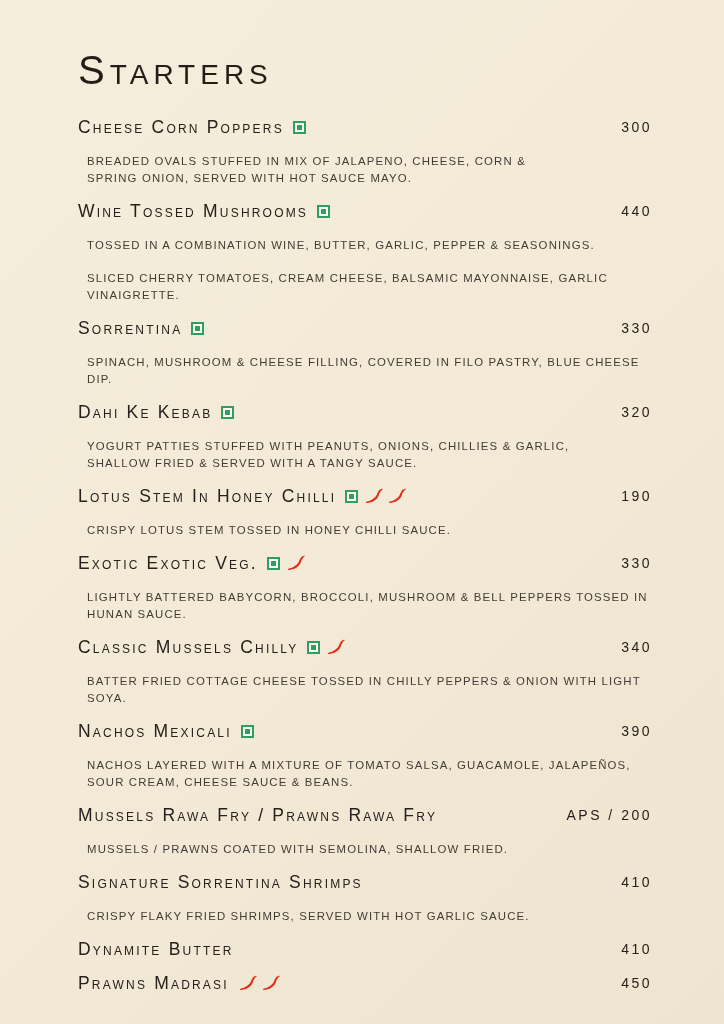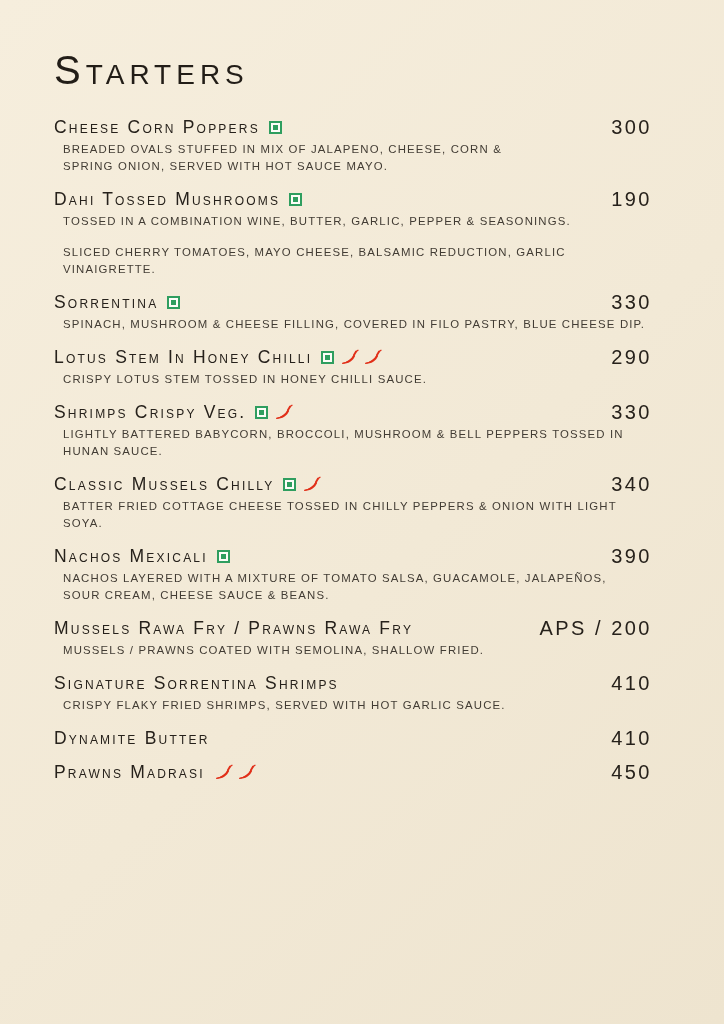--- a/index.html
+++ b/index.html
@@ -7,21 +7,21 @@
     font-family: "Liberation Sans", sans-serif;
     background: #e9e0cd;
   }
   .page {
     position: relative;
     width: 724px;
     height: 1024px;
     margin: 0 auto;
     background: linear-gradient(135deg, #f6eedd 0%, #f2e9d6 55%, #eee4cf 100%);
     box-sizing: border-box;
-    padding: 50px 72px 0 54px;
+    padding: 50px 72px 0 78px;
     overflow: hidden;
   }
   .page-title {
     margin: 0 0 27px 0;
     font-size: 40px;
     line-height: 40px;
     font-weight: 400;
     font-variant: small-caps;
     letter-spacing: 5px;
     color: #221d17;
@@ -63,29 +63,29 @@
   }
   .chilli {
     display: inline-block;
     width: 20px;
     height: 16px;
     margin-right: 3px;
   }
   .chilli svg { display: block; }
   .item-price {
     margin-left: auto;
-    font-size: 20px;
+    font-size: 14px;
     line-height: 20px;
     font-variant: small-caps;
     letter-spacing: 2.5px;
     color: #26211b;
     white-space: nowrap;
   }
   .item-desc {
-    margin-top: 4px;
+    margin-top: 16px;
     padding-left: 9px;
     font-size: 11.4px;
     line-height: 17px;
     letter-spacing: 1.15px;
     color: #423c34;
     white-space: pre-line;
   }
 </style>
 </head>
 <body>
@@ -102,81 +102,94 @@
             </span>
           </span>
       <span class="item-price">300</span>
     </div>
     <div class="item-desc">BREADED OVALS STUFFED IN MIX OF JALAPENO, CHEESE, CORN &amp;
 SPRING ONION, SERVED WITH HOT SAUCE MAYO.</div>
   </div>
 
   <div class="item">
     <div class="item-row">
-      <span class="item-name">Dahi Tossed Mushrooms</span>
-      <span class="badges">
-            <span class="veg">
-              <span class="veg-inner"></span>
+      <span class="item-name">Wine Tossed Mushrooms</span>
+      <span class="badges">
+            <span class="veg">
+              <span class="veg-inner"></span>
+            </span>
+          </span>
+      <span class="item-price">440</span>
+    </div>
+    <div class="item-desc">TOSSED IN A COMBINATION WINE, BUTTER, GARLIC, PEPPER &amp; SEASONINGS.</div>
+  </div>
+
+  <div class="item">
+    <div class="item-desc">SLICED CHERRY TOMATOES, CREAM CHEESE, BALSAMIC MAYONNAISE, GARLIC VINAIGRETTE.</div>
+  </div>
+
+  <div class="item">
+    <div class="item-row">
+      <span class="item-name">Sorrentina</span>
+      <span class="badges">
+            <span class="veg">
+              <span class="veg-inner"></span>
+            </span>
+          </span>
+      <span class="item-price">330</span>
+    </div>
+    <div class="item-desc">SPINACH, MUSHROOM &amp; CHEESE FILLING, COVERED IN FILO PASTRY, BLUE CHEESE DIP.</div>
+  </div>
+
+  <div class="item">
+    <div class="item-row">
+      <span class="item-name">Dahi Ke Kebab</span>
+      <span class="badges">
+            <span class="veg">
+              <span class="veg-inner"></span>
+            </span>
+          </span>
+      <span class="item-price">320</span>
+    </div>
+    <div class="item-desc">YOGURT PATTIES STUFFED WITH PEANUTS, ONIONS, CHILLIES &amp; GARLIC,
+SHALLOW FRIED &amp; SERVED WITH A TANGY SAUCE.</div>
+  </div>
+
+  <div class="item">
+    <div class="item-row">
+      <span class="item-name">Lotus Stem In Honey Chilli</span>
+      <span class="badges">
+            <span class="veg">
+              <span class="veg-inner"></span>
+            </span>
+            <span class="chilli">
+              <svg viewBox="0 0 24 20" width="20" height="16" aria-hidden="true">
+                <path d="M2 17.5 C8.5 16.5 13.5 13 16.5 7.5 L18.5 8.5 C16 15 10 18.5 2.5 18.8 Z" fill="#e1301a"></path>
+                <path d="M2 17.5 C8.5 16.5 13.5 13 16.5 7.5 L17.5 8 C14.8 14 9.5 17.5 2.2 18.2 Z" fill="#e1301a"></path>
+                <path d="M16.8 7.8 L19.6 3.2" stroke="#e1301a" stroke-width="2.4" stroke-linecap="round" fill="none"></path>
+                <path d="M19.4 3.4 L22 1.6" stroke="#e1301a" stroke-width="1.6" stroke-linecap="round" fill="none"></path>
+              </svg>
+            </span>
+            <span class="chilli">
+              <svg viewBox="0 0 24 20" width="20" height="16" aria-hidden="true">
+                <path d="M2 17.5 C8.5 16.5 13.5 13 16.5 7.5 L18.5 8.5 C16 15 10 18.5 2.5 18.8 Z" fill="#e1301a"></path>
+                <path d="M2 17.5 C8.5 16.5 13.5 13 16.5 7.5 L17.5 8 C14.8 14 9.5 17.5 2.2 18.2 Z" fill="#e1301a"></path>
+                <path d="M16.8 7.8 L19.6 3.2" stroke="#e1301a" stroke-width="2.4" stroke-linecap="round" fill="none"></path>
+                <path d="M19.4 3.4 L22 1.6" stroke="#e1301a" stroke-width="1.6" stroke-linecap="round" fill="none"></path>
+              </svg>
             </span>
           </span>
       <span class="item-price">190</span>
     </div>
-    <div class="item-desc">TOSSED IN A COMBINATION WINE, BUTTER, GARLIC, PEPPER &amp; SEASONINGS.</div>
-  </div>
-
-  <div class="item">
-    <div class="item-desc">SLICED CHERRY TOMATOES, MAYO CHEESE, BALSAMIC REDUCTION, GARLIC VINAIGRETTE.</div>
-  </div>
-
-  <div class="item">
-    <div class="item-row">
-      <span class="item-name">Sorrentina</span>
-      <span class="badges">
-            <span class="veg">
-              <span class="veg-inner"></span>
-            </span>
-          </span>
-      <span class="item-price">330</span>
-    </div>
-    <div class="item-desc">SPINACH, MUSHROOM &amp; CHEESE FILLING, COVERED IN FILO PASTRY, BLUE CHEESE DIP.</div>
-  </div>
-
-
-  <div class="item">
-    <div class="item-row">
-      <span class="item-name">Lotus Stem In Honey Chilli</span>
-      <span class="badges">
-            <span class="veg">
-              <span class="veg-inner"></span>
-            </span>
-            <span class="chilli">
-              <svg viewBox="0 0 24 20" width="20" height="16" aria-hidden="true">
-                <path d="M2 17.5 C8.5 16.5 13.5 13 16.5 7.5 L18.5 8.5 C16 15 10 18.5 2.5 18.8 Z" fill="#e1301a"></path>
-                <path d="M2 17.5 C8.5 16.5 13.5 13 16.5 7.5 L17.5 8 C14.8 14 9.5 17.5 2.2 18.2 Z" fill="#e1301a"></path>
-                <path d="M16.8 7.8 L19.6 3.2" stroke="#e1301a" stroke-width="2.4" stroke-linecap="round" fill="none"></path>
-                <path d="M19.4 3.4 L22 1.6" stroke="#e1301a" stroke-width="1.6" stroke-linecap="round" fill="none"></path>
-              </svg>
-            </span>
-            <span class="chilli">
-              <svg viewBox="0 0 24 20" width="20" height="16" aria-hidden="true">
-                <path d="M2 17.5 C8.5 16.5 13.5 13 16.5 7.5 L18.5 8.5 C16 15 10 18.5 2.5 18.8 Z" fill="#e1301a"></path>
-                <path d="M2 17.5 C8.5 16.5 13.5 13 16.5 7.5 L17.5 8 C14.8 14 9.5 17.5 2.2 18.2 Z" fill="#e1301a"></path>
-                <path d="M16.8 7.8 L19.6 3.2" stroke="#e1301a" stroke-width="2.4" stroke-linecap="round" fill="none"></path>
-                <path d="M19.4 3.4 L22 1.6" stroke="#e1301a" stroke-width="1.6" stroke-linecap="round" fill="none"></path>
-              </svg>
-            </span>
-          </span>
-      <span class="item-price">290</span>
-    </div>
     <div class="item-desc">CRISPY LOTUS STEM TOSSED IN HONEY CHILLI SAUCE.</div>
   </div>
 
   <div class="item">
     <div class="item-row">
-      <span class="item-name">Shrimps Crispy Veg.</span>
+      <span class="item-name">Exotic Exotic Veg.</span>
       <span class="badges">
             <span class="veg">
               <span class="veg-inner"></span>
             </span>
             <span class="chilli">
               <svg viewBox="0 0 24 20" width="20" height="16" aria-hidden="true">
                 <path d="M2 17.5 C8.5 16.5 13.5 13 16.5 7.5 L18.5 8.5 C16 15 10 18.5 2.5 18.8 Z" fill="#e1301a"></path>
                 <path d="M2 17.5 C8.5 16.5 13.5 13 16.5 7.5 L17.5 8 C14.8 14 9.5 17.5 2.2 18.2 Z" fill="#e1301a"></path>
                 <path d="M16.8 7.8 L19.6 3.2" stroke="#e1301a" stroke-width="2.4" stroke-linecap="round" fill="none"></path>
                 <path d="M19.4 3.4 L22 1.6" stroke="#e1301a" stroke-width="1.6" stroke-linecap="round" fill="none"></path>

